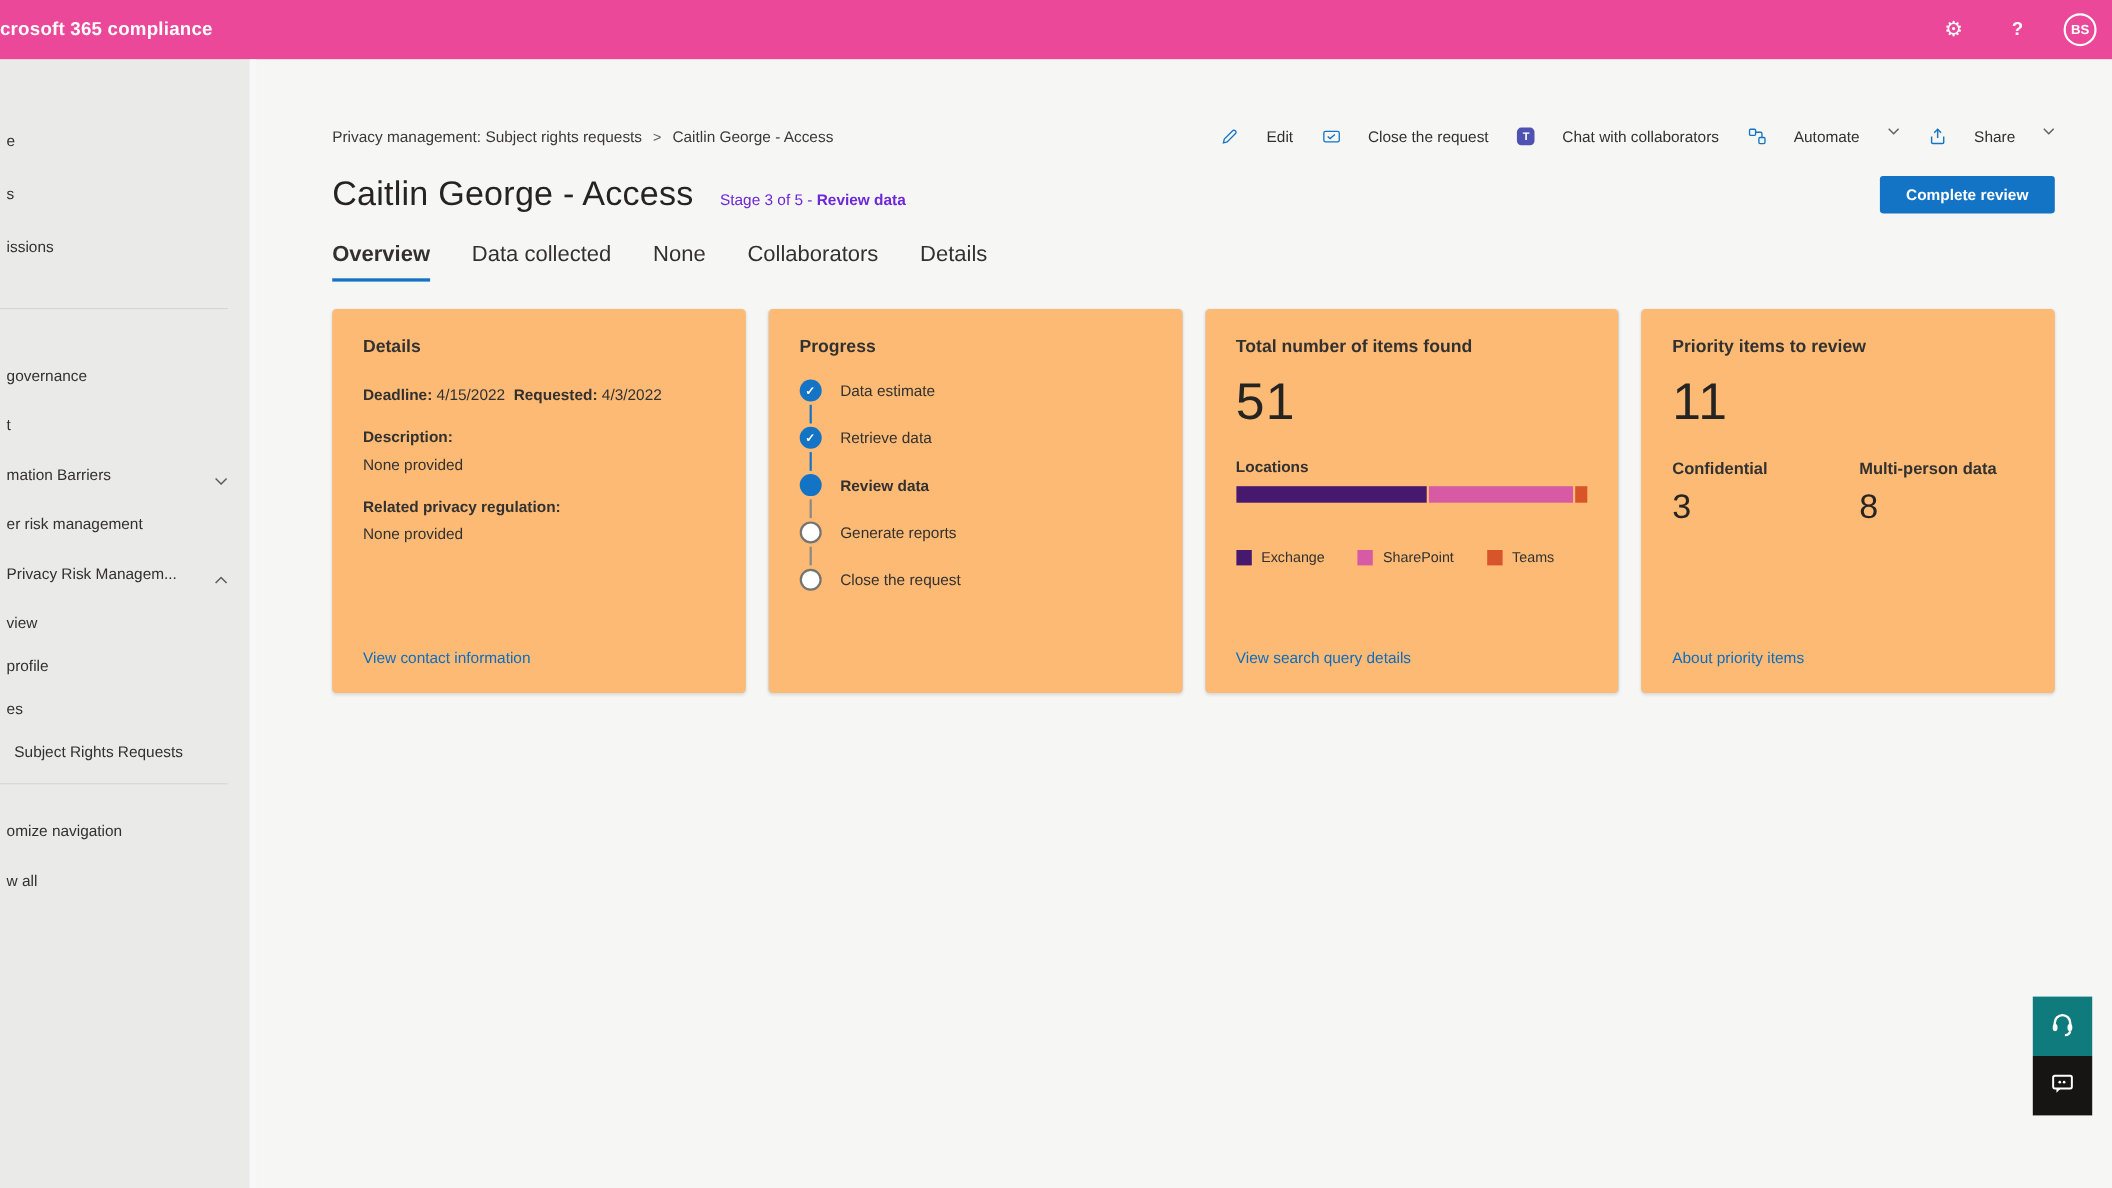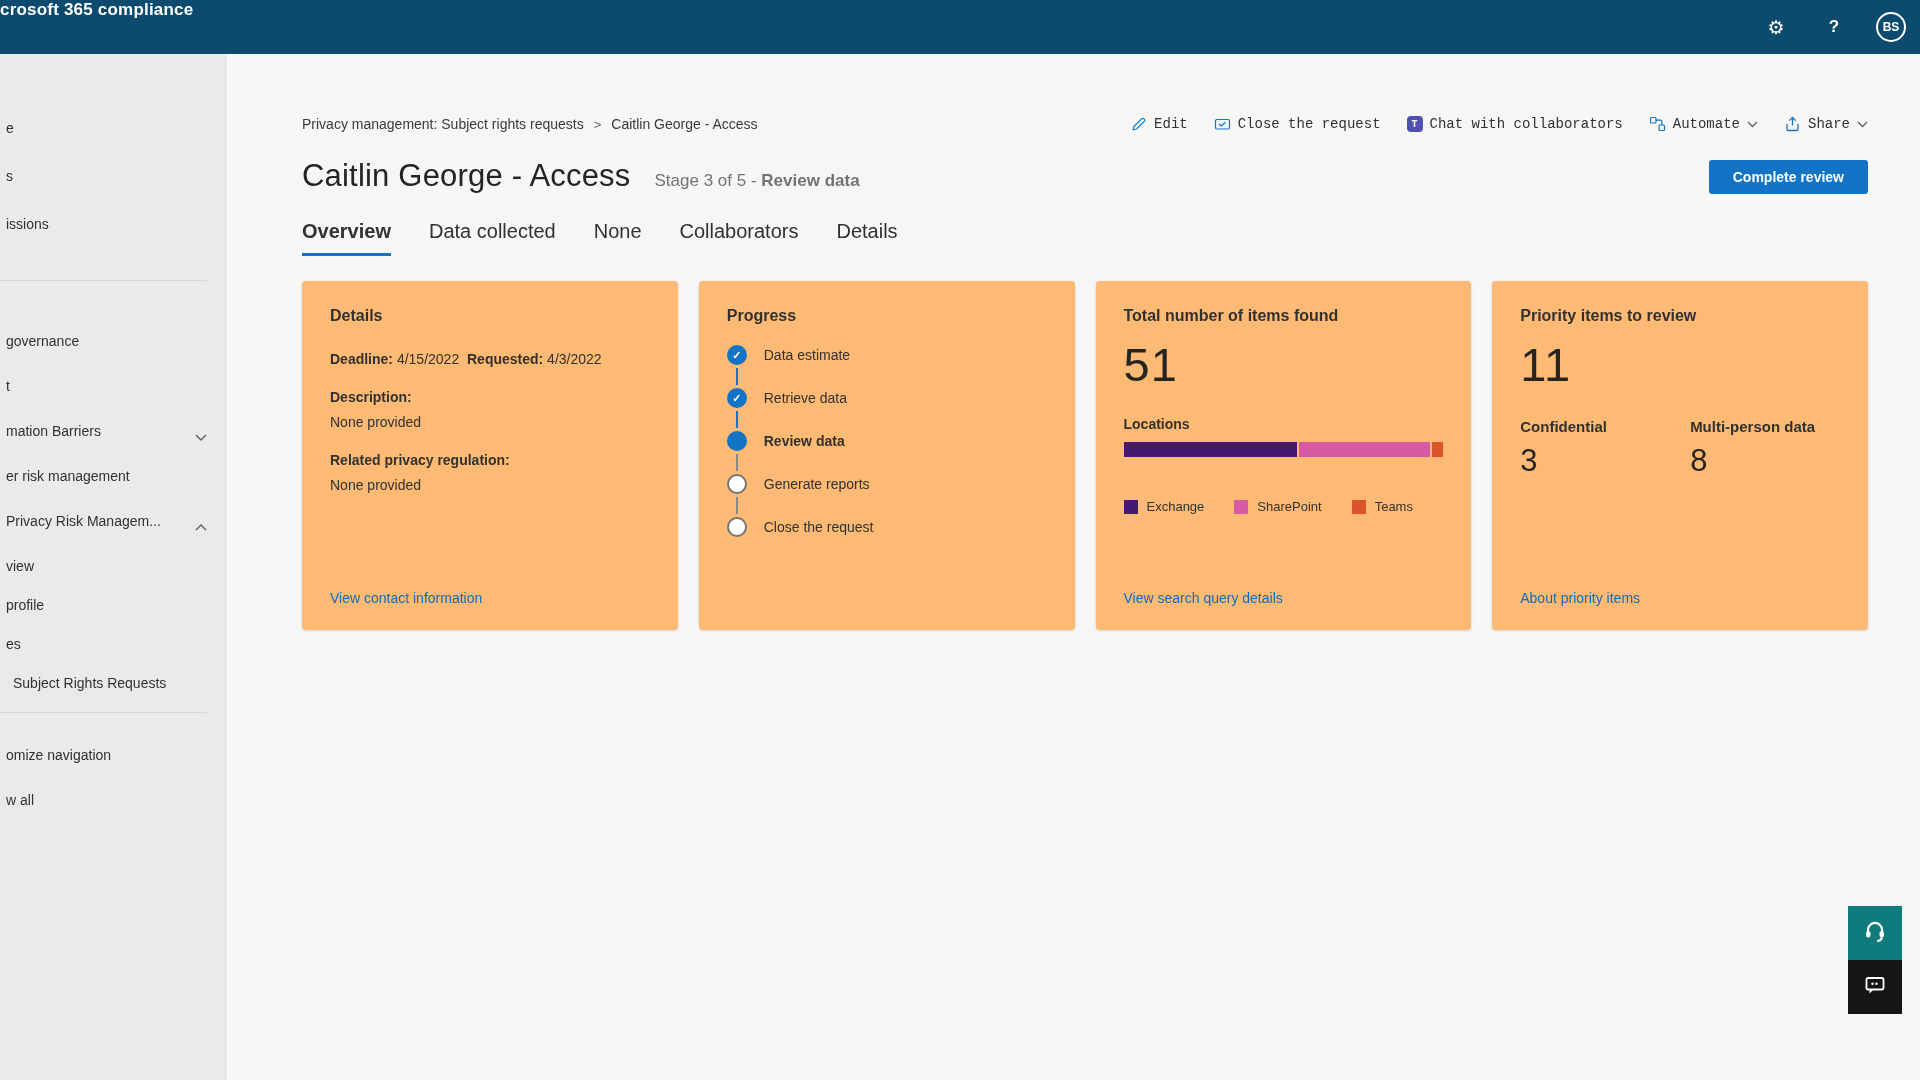--- a/index.html
+++ b/index.html
@@ -1,21 +1,21 @@
 <!DOCTYPE html>
 <html><head>
 <meta charset="utf-8">
 <style>
   * { margin:0; padding:0; box-sizing:border-box; }
   html,body { width:1920px; height:1080px; overflow:hidden;
     font-family:"Liberation Sans", sans-serif; background:#f6f6f5; color:#323130; }
 
   
   .topbar { position:absolute; left:0; top:0; width:1920px; height:54px;
-    background:#0c4a6e; display:flex; }
+    background:#ec4899; display:flex; align-items:center; }
   .topbar-title { color:#fff; font-size:17px; font-weight:700; margin-left:0px; letter-spacing:.2px; }
   .topbar-right { position:absolute; right:0; top:0; height:54px; display:flex; align-items:center; gap:26px; padding-right:14px; }
   .topbar-icon { color:#fff; font-size:19px; width:32px; height:32px; display:flex; align-items:center; justify-content:center; cursor:pointer; }
   .avatar { width:30px; height:30px; border-radius:50%; border:2px solid #fff; color:#fff;
     font-size:12px; font-weight:700; display:flex; align-items:center; justify-content:center; }
 
   
   .sidebar { position:absolute; left:0; top:54px; width:233px; bottom:0; background:#eaeae8; }
   .sidebar-scroll { position:absolute; right:0; top:0; bottom:0; width:6px; background:#f8f8f8; }
   .nav { padding-top:64px; font-size:14px; color:#323130; }
@@ -30,29 +30,29 @@
   .nav-chevron { position:absolute; right:26px; top:5px; }
 
   
   .main { position:absolute; left:233px; top:54px; right:0; bottom:0; background:#f6f6f5; }
   .content { padding:0 52px 0 69px; }
 
   .crumb-row { margin-top:62px; display:flex; align-items:center; justify-content:space-between; }
   .breadcrumb { font-size:14px; color:#3b3a39; display:flex; align-items:center; gap:10px; }
   .breadcrumb .sep { color:#605e5c; font-size:13px; }
   .cmdbar { display:flex; align-items:center; gap:26px; font-size:14px; color:#323130; }
-  .cmd { display:flex; align-items:center; gap:7px; cursor:pointer;font-family:Liberation Mono, monospace; }
+  .cmd { display:flex; align-items:flex-start; gap:25px; cursor:pointer; }
   .cmd svg { display:block; }
   .teams-tile { width:16px; height:16px; border-radius:4px; background:#4f52b2; color:#fff;
     font-size:10px; font-weight:700; display:flex; align-items:center; justify-content:center; }
 
   .title-row { margin-top:26px; display:flex; align-items:flex-start; justify-content:space-between; }
   .title-left { display:flex; align-items:baseline; gap:24px; }
   .page-title { font-size:31px; font-weight:400; color:#252423; letter-spacing:.2px; }
-  .stage { font-size:17px; color:#737373; }
+  .stage { font-size:14px; color:#6d28d9; }
   .stage b { font-weight:700; }
   .primary-btn { background:#1373c4; color:#fff; border:none; border-radius:3px;
     font-family:"Liberation Sans",sans-serif; font-size:14px; font-weight:700;
     padding:9px 24px; cursor:pointer; margin-top:2px; }
 
   .tabs { margin-top:26px; display:flex; gap:38px; font-size:20px; }
   .tab { padding-bottom:10px; cursor:pointer; color:#323130; }
   .tab.active { font-weight:700; border-bottom:3px solid #1373c4; }
 
   

